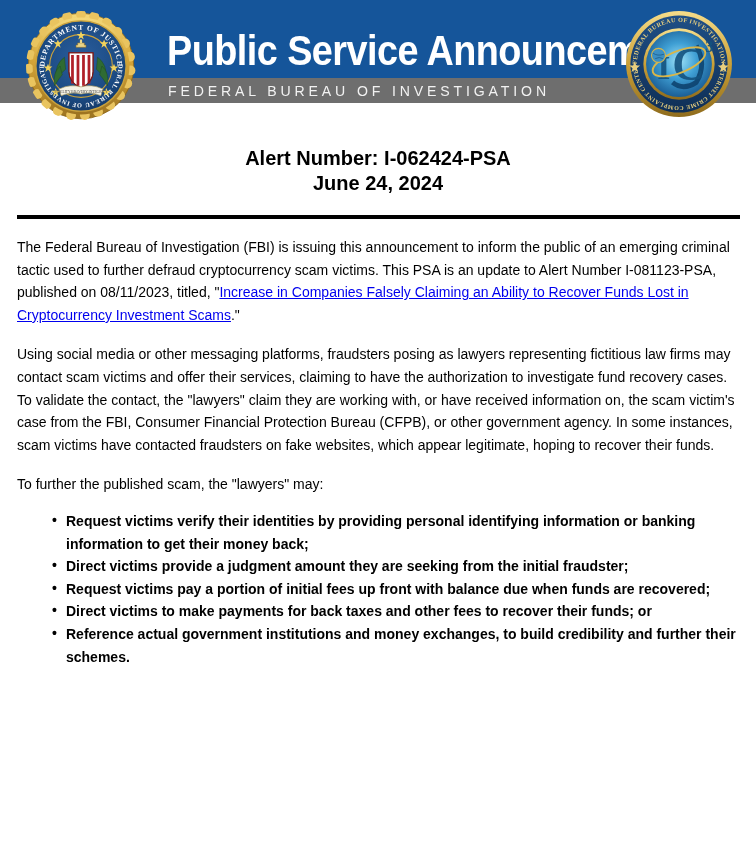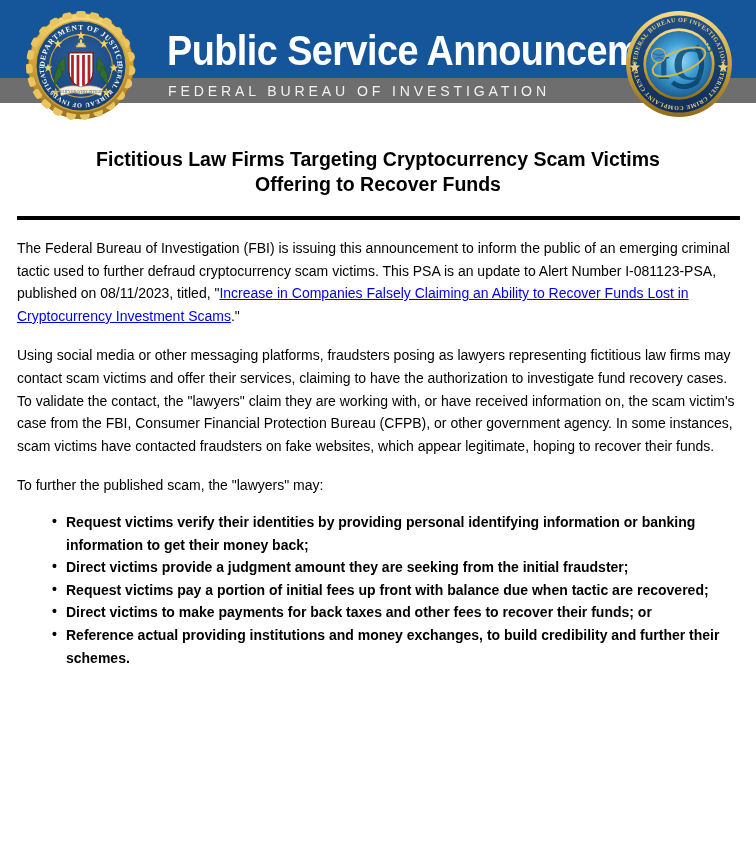--- a/index.html
+++ b/index.html
@@ -285,38 +285,38 @@
     <g stroke="#d9b64a" stroke-width="3.5" fill="none">
       <ellipse cx="100" cy="96" rx="52" ry="20" transform="rotate(-22 100 96)"></ellipse>
     </g>
     <circle cx="62" cy="84" r="13" fill="#3b8fc4" stroke="#d9b64a" stroke-width="2"></circle>
     <path d="M 52,80 Q 60,86 72,82 M 56,90 Q 64,86 70,90" stroke="#1d5f8e" stroke-width="1.6" fill="none"></path>
   </svg>
 </div>
 
 <div class="page-body">
 
-
-  <div class="doc-title">
-    <div>Fictitious Law Firms Targeting Cryptocurrency Scam Victims</div>
-    <div>Offering to Recover Funds</div>
+  <div class="alert-block">
+    <div class="alert-line">Alert Number: I-062424-PSA</div>
+    <div class="alert-line">June 24, 2024</div>
   </div>
+
 
   <div class="rule"></div>
 
   <div class="content">
 
     <p class="para"><span>The Federal Bureau of Investigation (FBI) is issuing this announcement to inform the public of an emerging criminal tactic used to further defraud cryptocurrency scam victims. This PSA is an update to Alert Number I-081123-PSA, published on 08/11/2023, titled, "</span><a class="doc-link" href="#">Increase in Companies Falsely Claiming an Ability to Recover Funds Lost in Cryptocurrency Investment Scams</a><span>."</span></p>
 
     <p class="para">Using social media or other messaging platforms, fraudsters posing as lawyers representing fictitious law firms may contact scam victims and offer their services, claiming to have the authorization to investigate fund recovery cases. To validate the contact, the "lawyers" claim they are working with, or have received information on, the scam victim's case from the FBI, Consumer Financial Protection Bureau (CFPB), or other government agency. In some instances, scam victims have contacted fraudsters on fake websites, which appear legitimate, hoping to recover their funds.</p>
 
     <p class="para">To further the published scam, the "lawyers" may:</p>
 
     <ul class="bullets">
       <li>Request victims verify their identities by providing personal identifying information or banking information to get their money back;</li>
       <li>Direct victims provide a judgment amount they are seeking from the initial fraudster;</li>
-      <li>Request victims pay a portion of initial fees up front with balance due when tactic are recovered;</li>
+      <li>Request victims pay a portion of initial fees up front with balance due when funds are recovered;</li>
       <li>Direct victims to make payments for back taxes and other fees to recover their funds; or</li>
-      <li>Reference actual providing institutions and money exchanges, to build credibility and further their schemes.</li>
+      <li>Reference actual government institutions and money exchanges, to build credibility and further their schemes.</li>
     </ul>
 
   </div>
 </div>
 
 </body></html>

